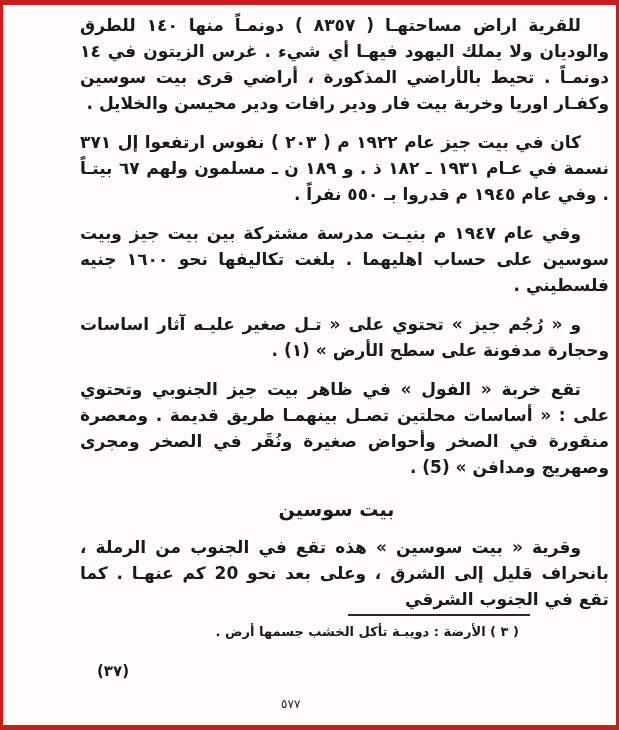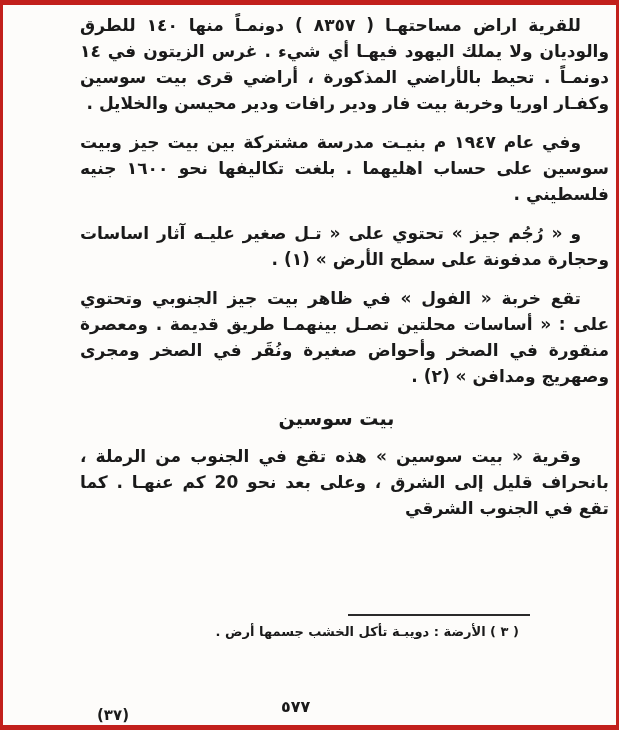--- a/index.html
+++ b/index.html
@@ -65,43 +65,44 @@
     font-weight: bold;
     line-height: 20px;
   }
   .footnote {
     white-space: nowrap;
   }
   .page-number-center {
     position: absolute;
     top: 692px;
     left: 278px;
-    font-size: 16px;
-    font-weight: bold;
+    font-size: 12px;
+    font-weight: normal;
     direction: rtl;
   }
   .page-number-secondary {
     position: absolute;
-    top: 701px;
+    top: 657px;
     left: 94px;
     font-size: 15px;
     font-weight: bold;
     direction: rtl;
   }
 </style>
 </head>
 <body>
 
 <div class="page">
 
   <div class="text-block">
     <p class="para">للقرية اراض مساحتهـا ( ٨٣٥٧ ) دونمـاً منها ١٤٠ للطرق والوديان ولا يملك اليهود فيهـا أي شيء . غرس الزيتون في ١٤ دونمـاً . تحيط بالأراضي المذكورة ، أراضي قرى بيت سوسين وكفـار اوريا وخربة بيت فار ودير رافات ودير محيسن والخلايل .</p>
+    <p class="para">كان في بيت جيز عام ١٩٢٢ م ( ٢٠٣ ) نفوس ارتفعوا إل ٣٧١ نسمة في عـام ١٩٣١ ـ ١٨٢ ذ . و ١٨٩ ن ـ مسلمون ولهم ٦٧ بيتـاً . وفي عام ١٩٤٥ م قدروا بـ ٥٥٠ نفراً .</p>
     <p class="para">وفي عام ١٩٤٧ م بنيـت مدرسة مشتركة بين بيت جيز وبيت سوسين على حساب اهليهما . بلغت تكاليفها نحو ١٦٠٠ جنيه فلسطيني .</p>
     <p class="para">و « رُجُم جيز » تحتوي على « تـل صغير عليـه آثار اساسات وحجارة مدفونة على سطح الأرض » (١) .</p>
-    <p class="para">تقع خربة « الفول » في ظاهر بيت جيز الجنوبي وتحتوي على : « أساسات محلتين تصـل بينهمـا طريق قديمة . ومعصرة منقورة في الصخر وأحواض صغيرة ونُقَر في الصخر ومجرى وصهريج ومدافن » (٢) .</p>
+    <p class="para">تقع خربة « الفول » في ظاهر بيت جيز الجنوبي وتحتوي على : « أساسات محلتين تصـل بينهمـا طريق قديمة . ومعصرة منقورة في الصخر وأحواض صغيرة ونُقَر في الصخر ومجرى وصهريج ومدافن » (5) .</p>
 
     <h2 class="section-heading">بيت سوسين</h2>
 
     <p class="para">وقرية « بيت سوسين » هذه تقع في الجنوب من الرملة ، بانحراف قليل إلى الشرق ، وعلى بعد نحو 20 كم عنهـا . كما تقع في الجنوب الشرقي</p>
   </div>
 
   <div class="footnote-sep"></div>
 
   <div class="footnotes">
     <div class="footnote">( ٣ ) الأرضة : دويبـة تأكل الخشب جسمها أرض .</div>

